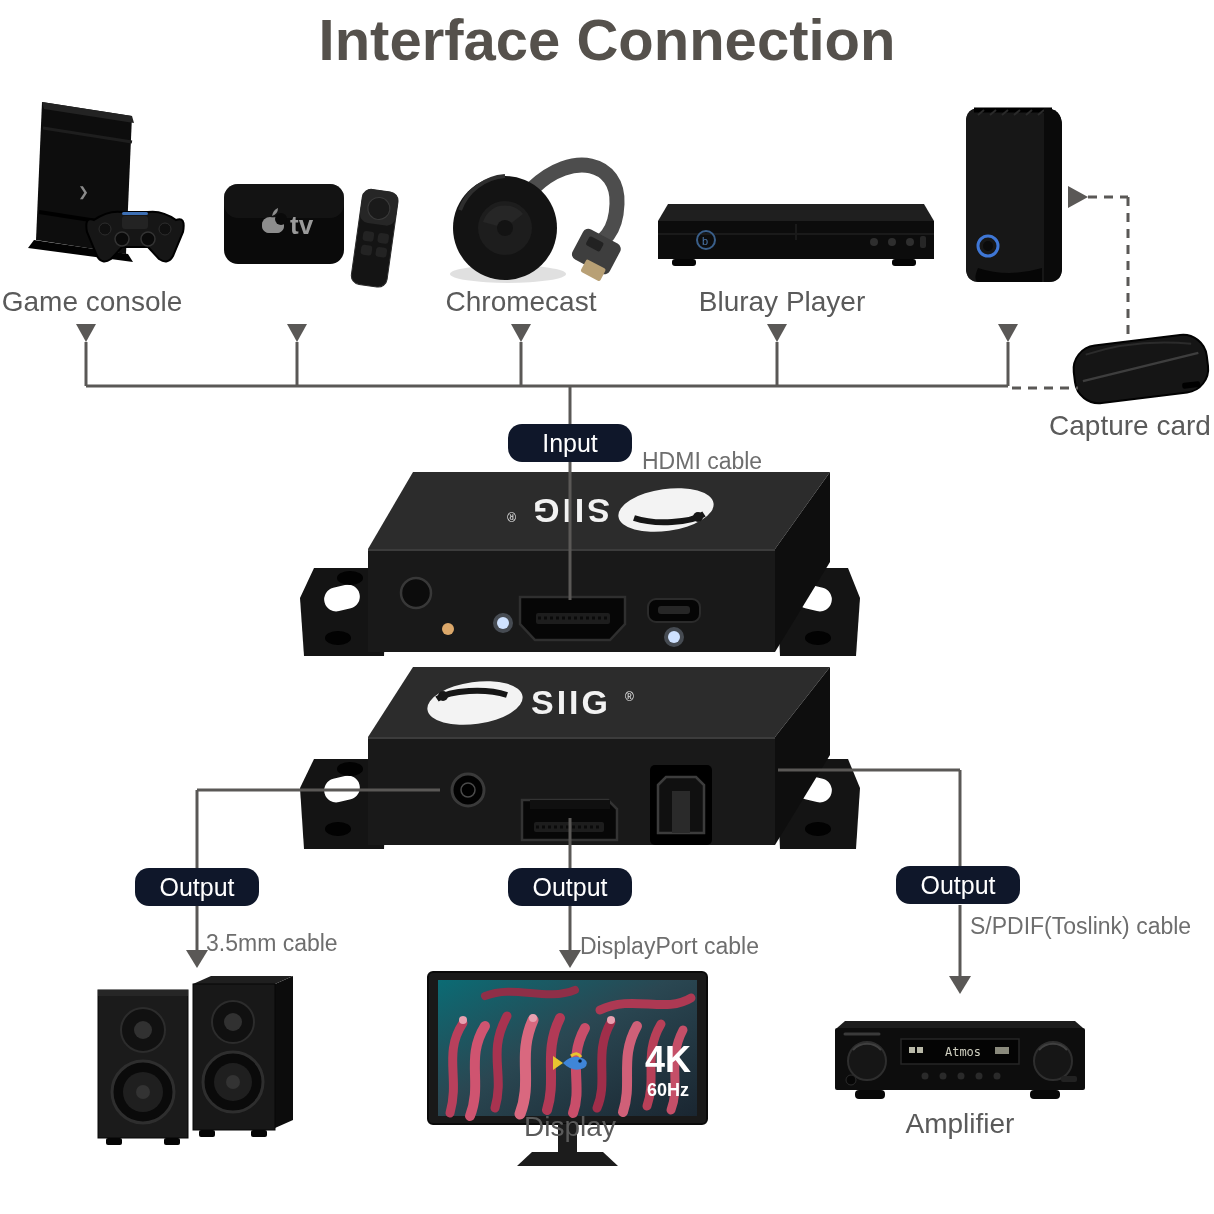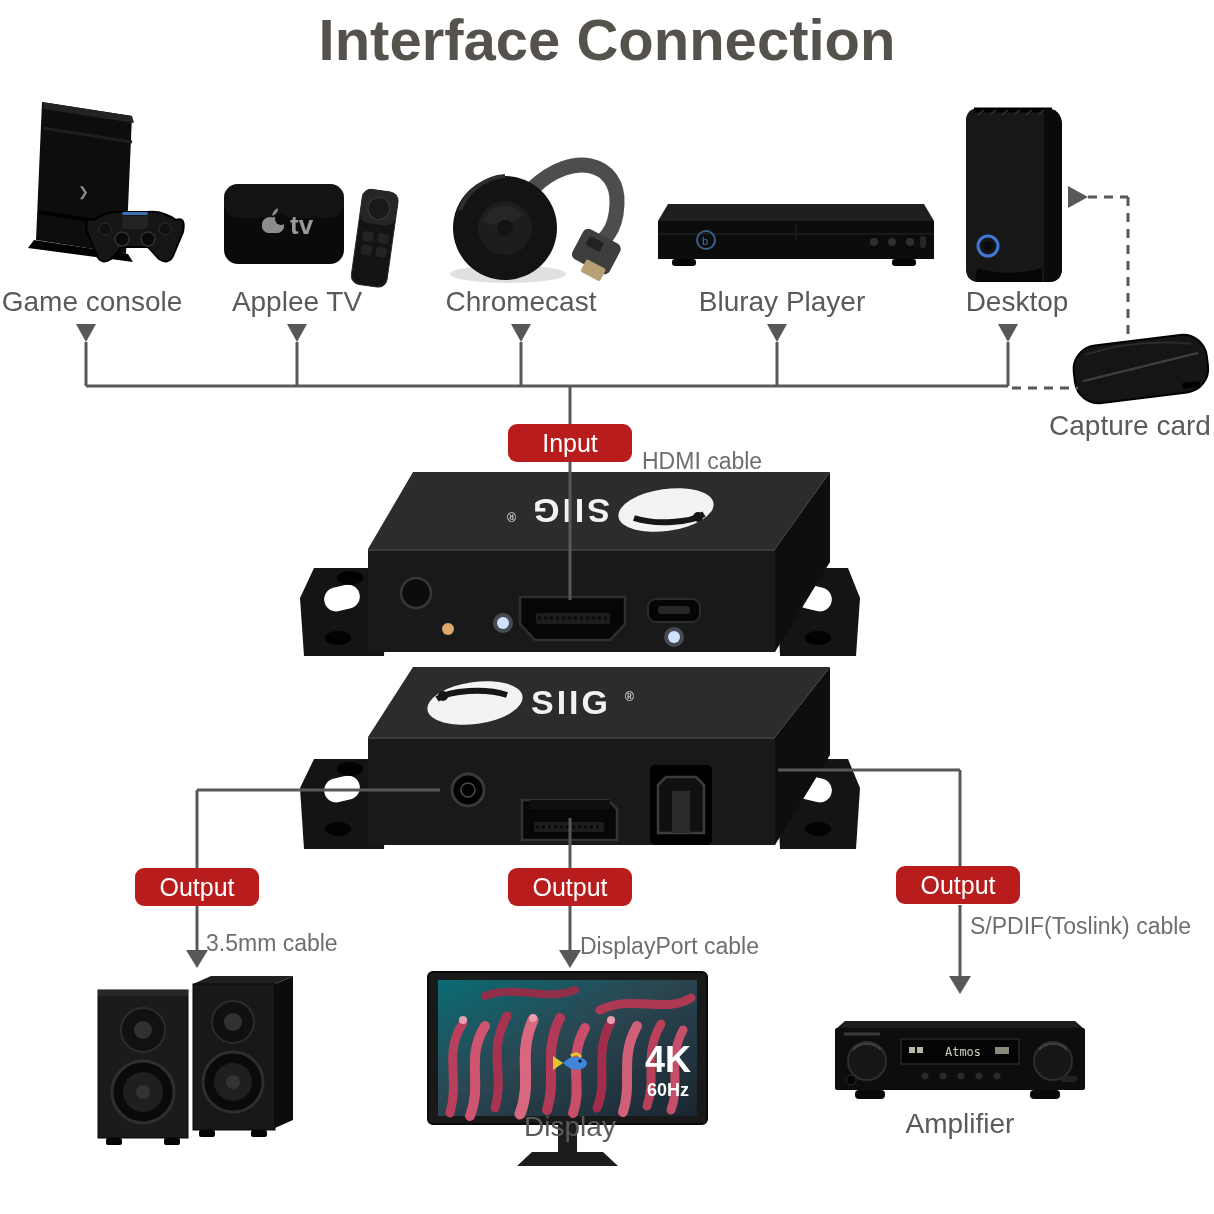--- a/index.html
+++ b/index.html
@@ -10,22 +10,22 @@
   }
   .page-title{
     position:absolute;left:0;top:6px;width:1214px;text-align:center;
     font-size:58px;font-weight:700;color:#55514c;letter-spacing:0px;z-index:6;margin:0;
   }
   .dev-label{
     position:absolute;width:190px;text-align:center;
     font-size:28px;color:#5a5a5a;z-index:6;
   }
   .badge{
-    position:absolute;width:124px;height:38px;border-radius:9px;
-    background:#b91c1c;color:#ffffff;font-size:25px;
+    position:absolute;width:124px;height:38px;border-radius:14px;
+    background:#0f172a;color:#ffffff;font-size:25px;
     display:flex;align-items:center;justify-content:center;z-index:6;
   }
   .cable-label{
     position:absolute;font-size:23px;color:#6e6e6e;z-index:6;white-space:nowrap;
   }
   .device{position:absolute;z-index:2;}
   .device svg{display:block;}
   #connectors{position:absolute;left:0;top:0;z-index:5;pointer-events:none;}
   .over{z-index:4;}
 </style>
@@ -374,24 +374,22 @@
 
       <polygon points="1068,186 1068,208 1088,197"></polygon>
 
       <polygon points="186,950 208,950 197,968"></polygon>
       <polygon points="559,950 581,950 570,968"></polygon>
       <polygon points="949,976 971,976 960,994"></polygon>
     </g>
   </svg>
 
   <div class="dev-label" style="left:-3px;top:286px;">Game console</div>
-  <div class="dev-label" style="left:202px;top:286px;">Applee TV</div>
   <div class="dev-label" style="left:687px;top:286px;">Bluray Player</div>
   <div class="dev-label" style="left:426px;top:286px;">Chromecast</div>
-  <div class="dev-label" style="left:922px;top:286px;">Desktop</div>
 
   <div class="dev-label" style="left:1040px;top:410px;width:180px;">Capture card</div>
 
   <div class="badge" style="left:508px;top:424px;">Input</div>
   <div class="cable-label" style="left:642px;top:431px;margin-top:17px;">HDMI cable</div>
 
   <div class="badge" style="left:135px;top:868px;">Output</div>
   <div class="cable-label" style="left:206px;top:930px;">3.5mm cable</div>
 
   <div class="badge" style="left:508px;top:868px;">Output</div>

